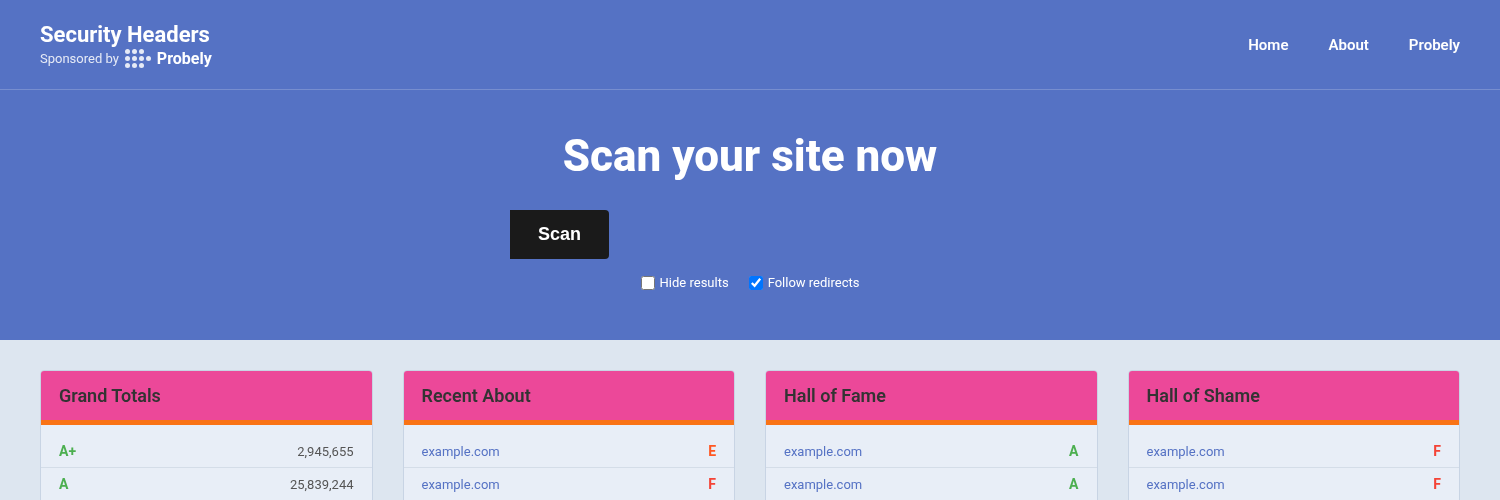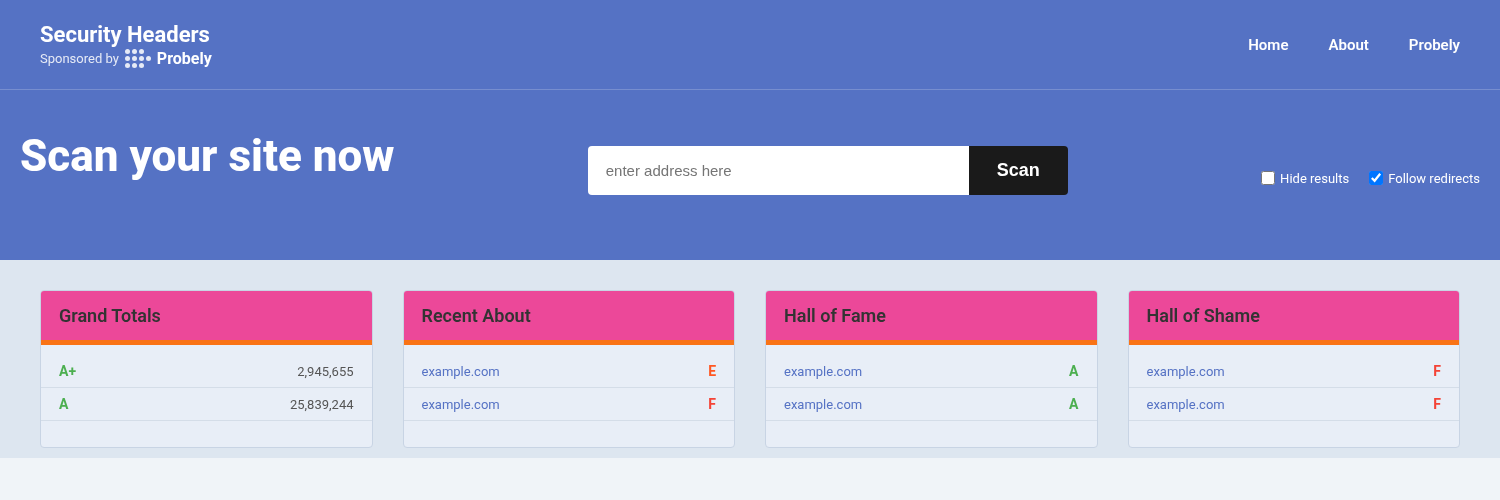--- a/index.html
+++ b/index.html
@@ -27,23 +27,23 @@
     .probely-dot { width:5px; height:5px; background: rgba(255,255,255,0.85); border-radius:50%; }
     .probely-dot.off { background: transparent; }
     .probely-name { color:#fff; font-weight:700; font-size:16px; }
     .nav { display: flex; gap: 40px; }
     .nav a { color: #fff; font-size: 15px; font-weight: 600; text-decoration: none; }
 
     
     .hero {
       background: #5572c4;
       display: flex;
+      flex-direction: column;
       align-items: center;
       padding: 40px 20px 50px;
-      justify-content: space-between;
     }
     .hero-title { color: #fff; font-size: 44px; font-weight: 800; margin-bottom: 28px; }
     .search-bar { display: flex; width: 480px; }
     .search-input {
       flex: 1;
       padding: 14px 18px;
       font-size: 15px;
       border: none;
       border-radius: 4px 0 0 4px;
       outline: none;
@@ -133,21 +133,20 @@
   <nav class="nav">
     <a href="#">Home</a>
     <a href="#">About</a>
     <a href="#">Probely</a>
   </nav>
 </header>
 
 <section class="hero">
   <h1 class="hero-title">Scan your site now</h1>
   <div class="search-bar">
-    <input type="text" class="search-input" placeholder="enter address here" style="">
     <button class="scan-btn">Scan</button>
   </div>
   <div class="search-options">
     <label>
       <input type="checkbox" style="">
       <span>Hide results</span>
     </label>
     <label>
       <input type="checkbox" checked="" style="">
       <span>Follow redirects</span>

